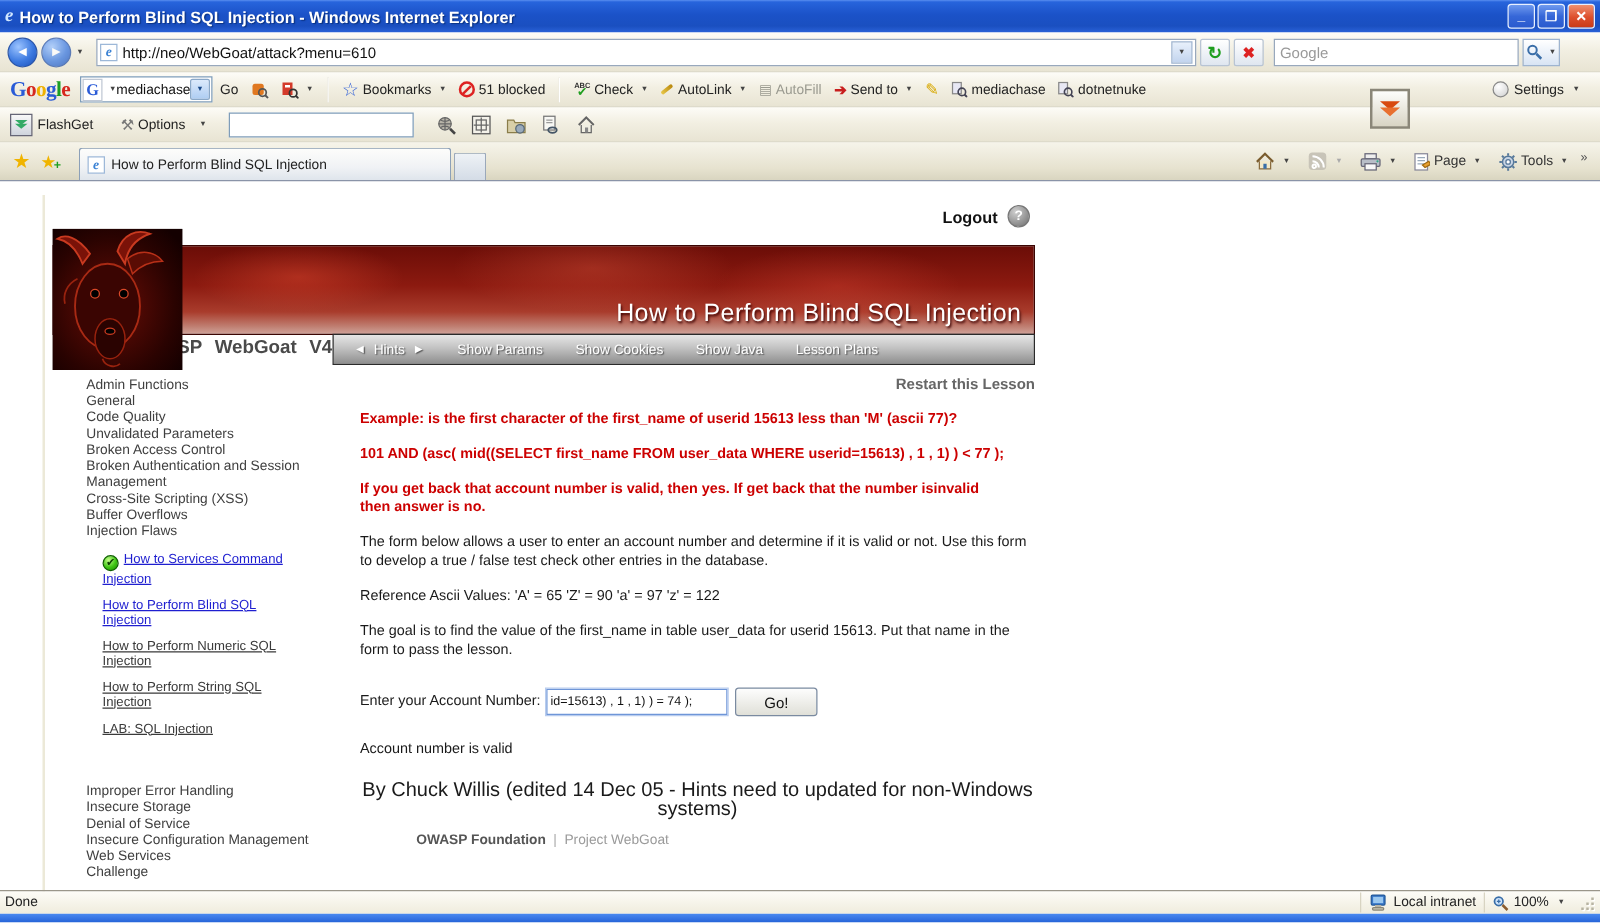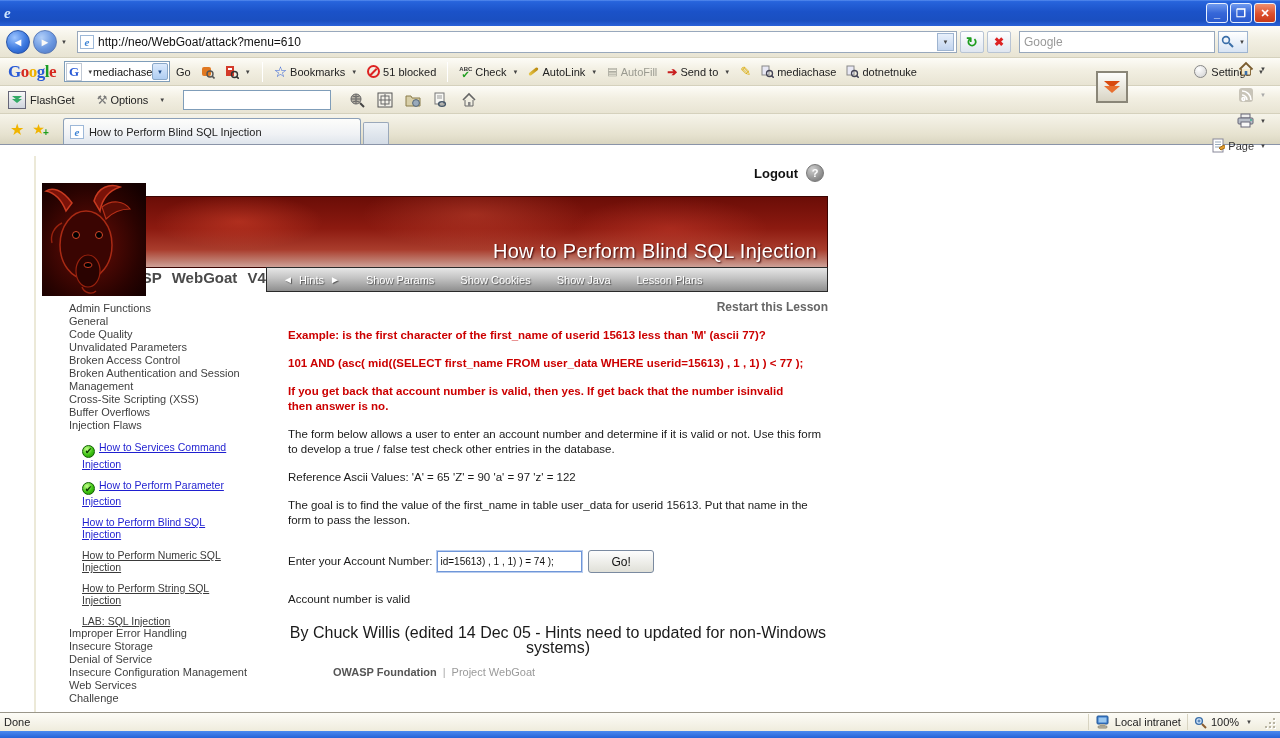--- a/index.html
+++ b/index.html
@@ -113,21 +113,21 @@
   .fav-star { color:#f0b400; font-size:16px; }
   .fav-add { position:relative; color:#f0b400; font-size:14px; }
   .fav-add::after { content:"+"; position:absolute; right:-4px; bottom:-1px; color:#1f9e1f; font-weight:bold; font-size:10px; }
   .tab {
     display:flex; align-items:center; gap:5px; width:298px; height:26px; margin-left:14px;
     background:linear-gradient(180deg,#fdfdfb 0%,#f0f2f5 60%,#dfe5ec 100%);
     border:1px solid #8ca0b8; border-bottom:none; border-radius:3px 3px 0 0;
     padding:0 6px; font-size:11px; color:#222; align-self:flex-end;
   }
   .tab-stub { width:26px; height:22px; margin-left:2px; border:1px solid #9aa8ba; border-bottom:none; border-radius:2px 2px 0 0; background:linear-gradient(180deg,#eef2f6,#d4dce6); align-self:flex-end;}
-  .cmd-right { margin-left:auto; display:flex; align-items:flex-end; gap:6px; padding-right:4px; font-size:11px; color:#333;flex-direction:column; }
+  .cmd-right { margin-left:auto; display:flex; align-items:center; gap:6px; padding-right:4px; font-size:11px; color:#333; }
   .chevrons { font-size:10px; color:#555; align-self:flex-start; margin-top:2px;}
 
   
   .viewport { position:absolute; left:0; top:156px; width:1280px; height:567px; background:#fff; border-left:2px solid #ece9d8; border-right:2px solid #ece9d8; overflow:hidden;margin-left:34px; }
   .logout-row { position:absolute; left:718px; top:8px; display:flex; align-items:center; gap:8px; }
   .logout-label { font-size:13px; font-weight:bold; color:#111; }
   .help-ball { width:18px; height:18px; border-radius:50%; background:radial-gradient(circle at 35% 28%,#cfcfcf,#8a8a8a 70%,#6f6f6f); border:1px solid #777; color:#fff; font-weight:bold; font-size:11px; display:flex; align-items:center; justify-content:center; }
 
   .goat-logo { position:absolute; left:6px; top:27px; width:104px; height:113px; z-index:3; }
   .banner {
@@ -202,20 +202,21 @@
 
   .taskbar-strip { position:absolute; left:0; top:731px; width:1280px; height:7px; background:linear-gradient(180deg,#4a8af0,#2563d8); }
 
   svg { display:block; }
 </style>
 </head>
 <body>
 
 <div class="titlebar">
   <span class="ie-e">e</span>
+  <span class="title">How to Perform Blind SQL Injection - Windows Internet Explorer</span>
   <div class="win-controls">
     <div class="win-btn">_</div>
     <div class="win-btn">❐</div>
     <div class="win-btn close">✕</div>
   </div>
 </div>
 
 <div class="chrome addr-row">
   <div class="navball">◄</div>
   <div class="navball disabled" style="margin-left:3px">►</div>
@@ -513,23 +514,20 @@
     <div class="cat">Cross-Site Scripting (XSS)</div>
     <div class="cat">Buffer Overflows</div>
     <div class="cat">Injection Flaws</div>
   </div>
 
   <div class="lesson-list">
     <div class="lesson">
       <span class="check">✔</span><a class="blue">How to Services Command Injection</a>
     </div>
     <div class="lesson">
-      <span class="check">✔</span><a class="blue">How to Perform Parameter Injection</a>
-    </div>
-    <div class="lesson">
       <a class="blue">How to Perform Blind SQL Injection</a>
     </div>
     <div class="lesson">
       <a class="dark">How to Perform Numeric SQL Injection</a>
     </div>
     <div class="lesson">
       <a class="dark">How to Perform String SQL Injection</a>
     </div>
     <div class="lesson">
       <a class="dark">LAB: SQL Injection</a>

